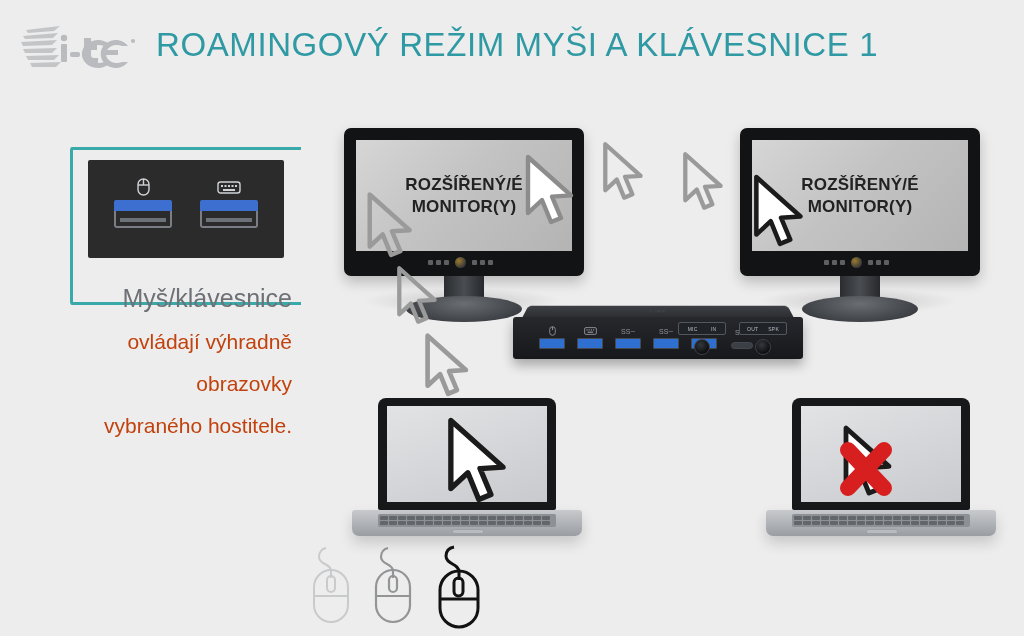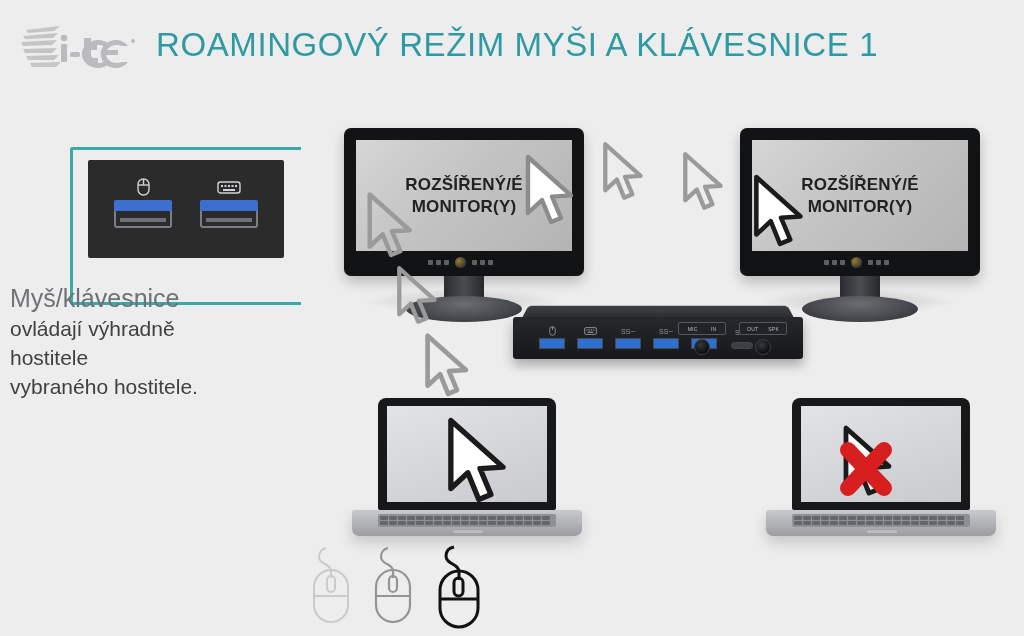--- a/index.html
+++ b/index.html
@@ -38,26 +38,26 @@
   .port-group.g2{left:110px;}
   .port-ico{height:22px;display:flex;align-items:center;justify-content:center;}
   .usbA{
     margin:4px auto 0;width:58px;height:26px;
     border:2px solid #7b7f85;border-top:none;border-radius:0 0 3px 3px;
     background:#2b2b2b;position:relative;box-sizing:border-box;
   }
   .usbA .blue{position:absolute;left:-2px;right:-2px;top:-2px;height:11px;background:#3d6fd0;border-radius:2px 2px 0 0;}
   .usbA .slot{position:absolute;left:4px;right:4px;bottom:4px;height:4px;background:#6d7278;}
 
-  .caption{position:absolute;left:10px;top:282px;width:288px;text-align:left;color:#87898c;}
+  .caption{position:absolute;left:10px;top:282px;width:288px;text-align:right;color:#87898c;}
   .cap-strong{
     font-size:25px;color:#6e7175;line-height:32px;
     padding-right:6px;
   }
-  .cap-line{font-size:21px;line-height:29px;color:#404040;padding-right:6px;}
+  .cap-line{font-size:21px;line-height:29px;color:#c2410c;padding-right:6px;margin-top:13px;}
 
   
   .monitor{position:absolute;}
   .mon-bezel{
     position:absolute;left:0;top:0;
     background:#111315;border-radius:7px;
     box-shadow:0 6px 13px rgba(0,0,0,.22);
   }
   .mon-screen{
     position:absolute;left:12px;top:12px;
@@ -210,21 +210,21 @@
       <div class="usbA">
         <div class="blue"></div>
           <div class="slot"></div>
       </div>
     </div>
   </div>
 
   <div class="caption">
     <div class="cap-strong">Myš/klávesnice</div>
     <div class="cap-line">ovládají výhradně</div>
-    <div class="cap-line">hostitele</div>
+    <div class="cap-line">obrazovky</div>
     <div class="cap-line">vybraného hostitele.</div>
   </div>
 
   <div class="monitor" style="left:344px;top:128px;width:240px;height:182px;">
     <div class="shadow-ell" style="left:18px;top:160px;width:200px;height:26px;"></div>
     <div class="mon-bezel" style="width:240px;height:148px;"></div>
     <div class="mon-screen" style="width:216px;height:111px;">
       <div class="mon-label">
         <div>ROZŠÍŘENÝ/É</div>
         <div>MONITOR(Y)</div>

